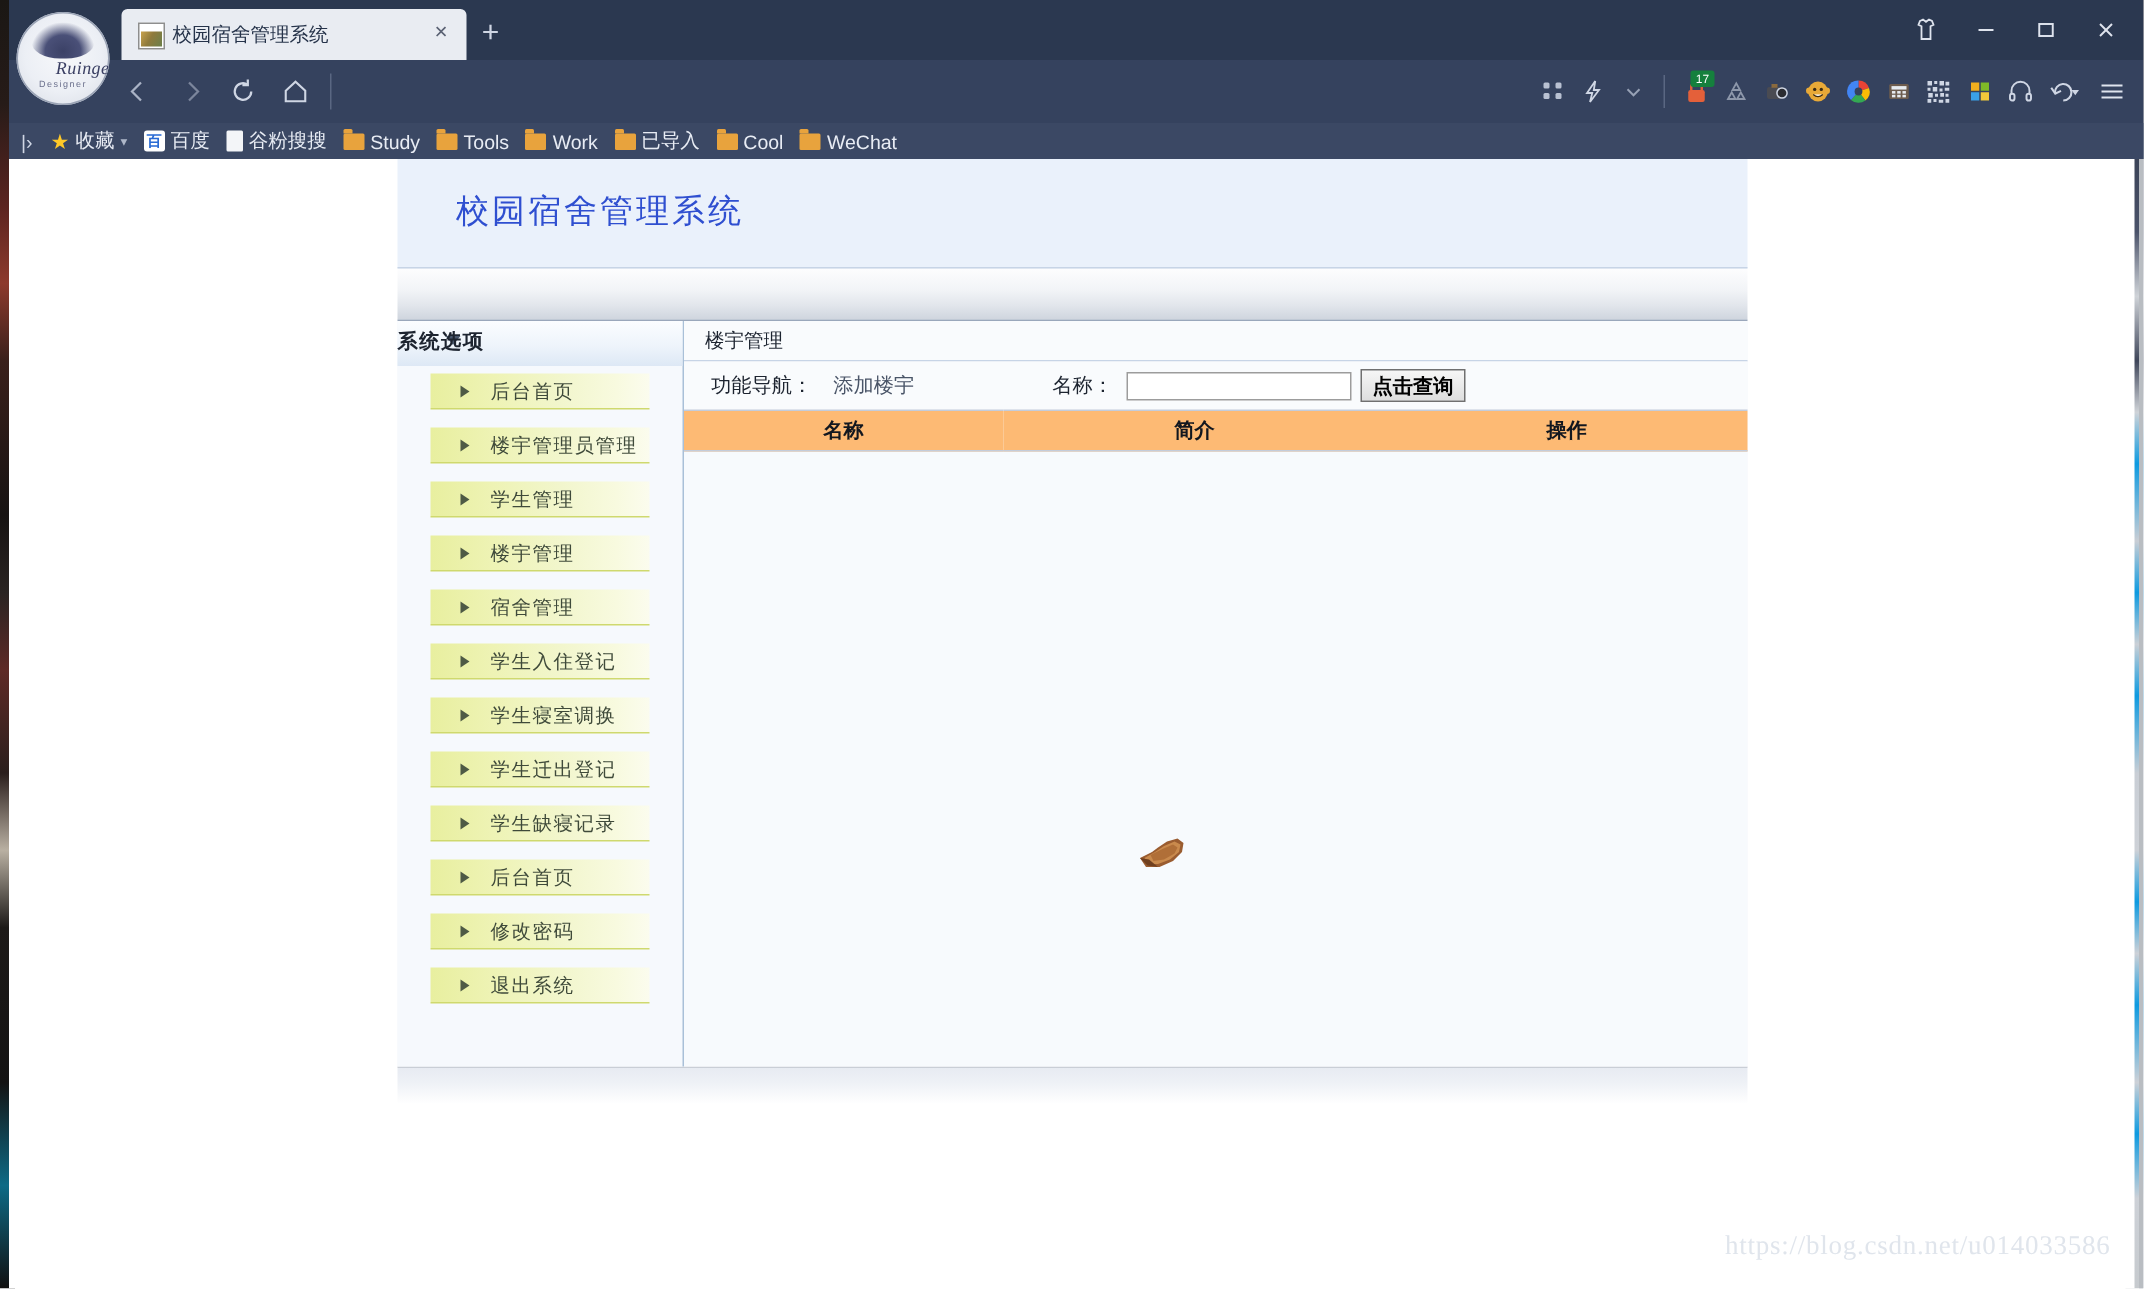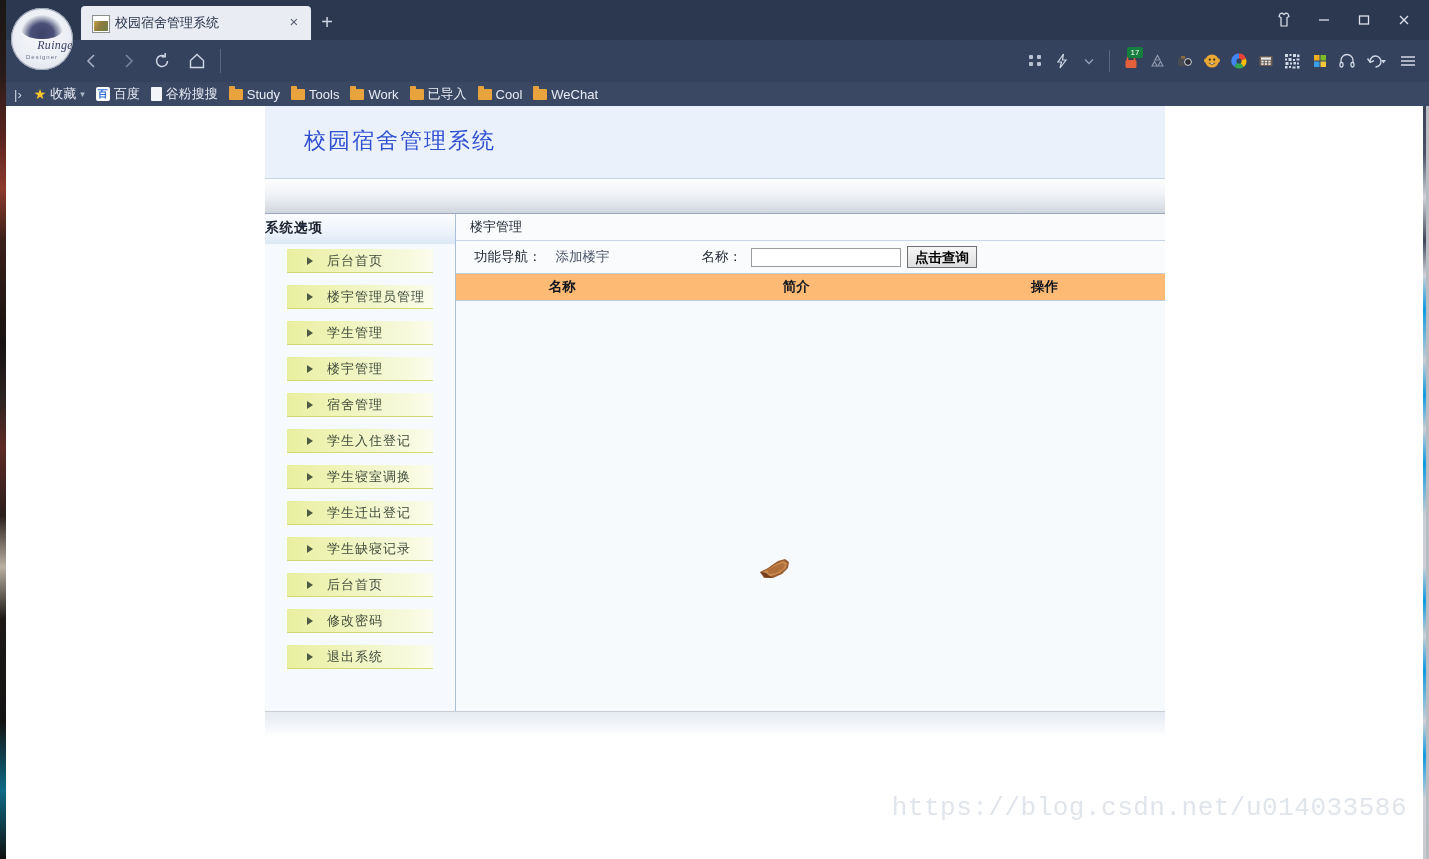--- a/index.html
+++ b/index.html
@@ -122,22 +122,22 @@
   table.grid{width:100%;border-collapse:collapse;table-layout:fixed;}
   table.grid th{background:#fdba74;height:24px;font-size:13.5px;color:#12171f;font-weight:bold;
     font-family:"Liberation Serif","DejaVu Serif",serif;border-top:1px solid #c3ccdb;border-bottom:1px solid #c3ccdb;}
   table.grid td{height:25px;font-size:13px;color:#20262f;text-align:center;
     font-family:"Liberation Serif","DejaVu Serif",serif;}
   table.grid td.ops span{color:#46505f;margin:0 3px;cursor:pointer;}
   #site-footer{height:24px;background:linear-gradient(to bottom,#e7ebf2 0%,#eef1f6 40%,#ffffff 100%);
     border-top:1px solid #c9ced6;}
 
   #cursor{position:absolute;left:752px;top:450px;width:34px;height:28px;pointer-events:none;}
-  #watermark{position:absolute;right:16px;bottom:36px;font-size:26px;color:#e0e5ec;
-    font-family:Liberation Mono, monospace;letter-spacing:.5px;white-space:nowrap;}
+  #watermark{position:absolute;right:16px;bottom:18px;font-size:18px;color:#e0e5ec;
+    font-family:Liberation Serif, serif;letter-spacing:.5px;white-space:nowrap;}
 </style>
 </head>
 <body>
 
 <div id="desktop">
   <div class="edge-strip left"></div>
   <div class="edge-strip right"></div>
 </div>
 
 <div id="browser">

